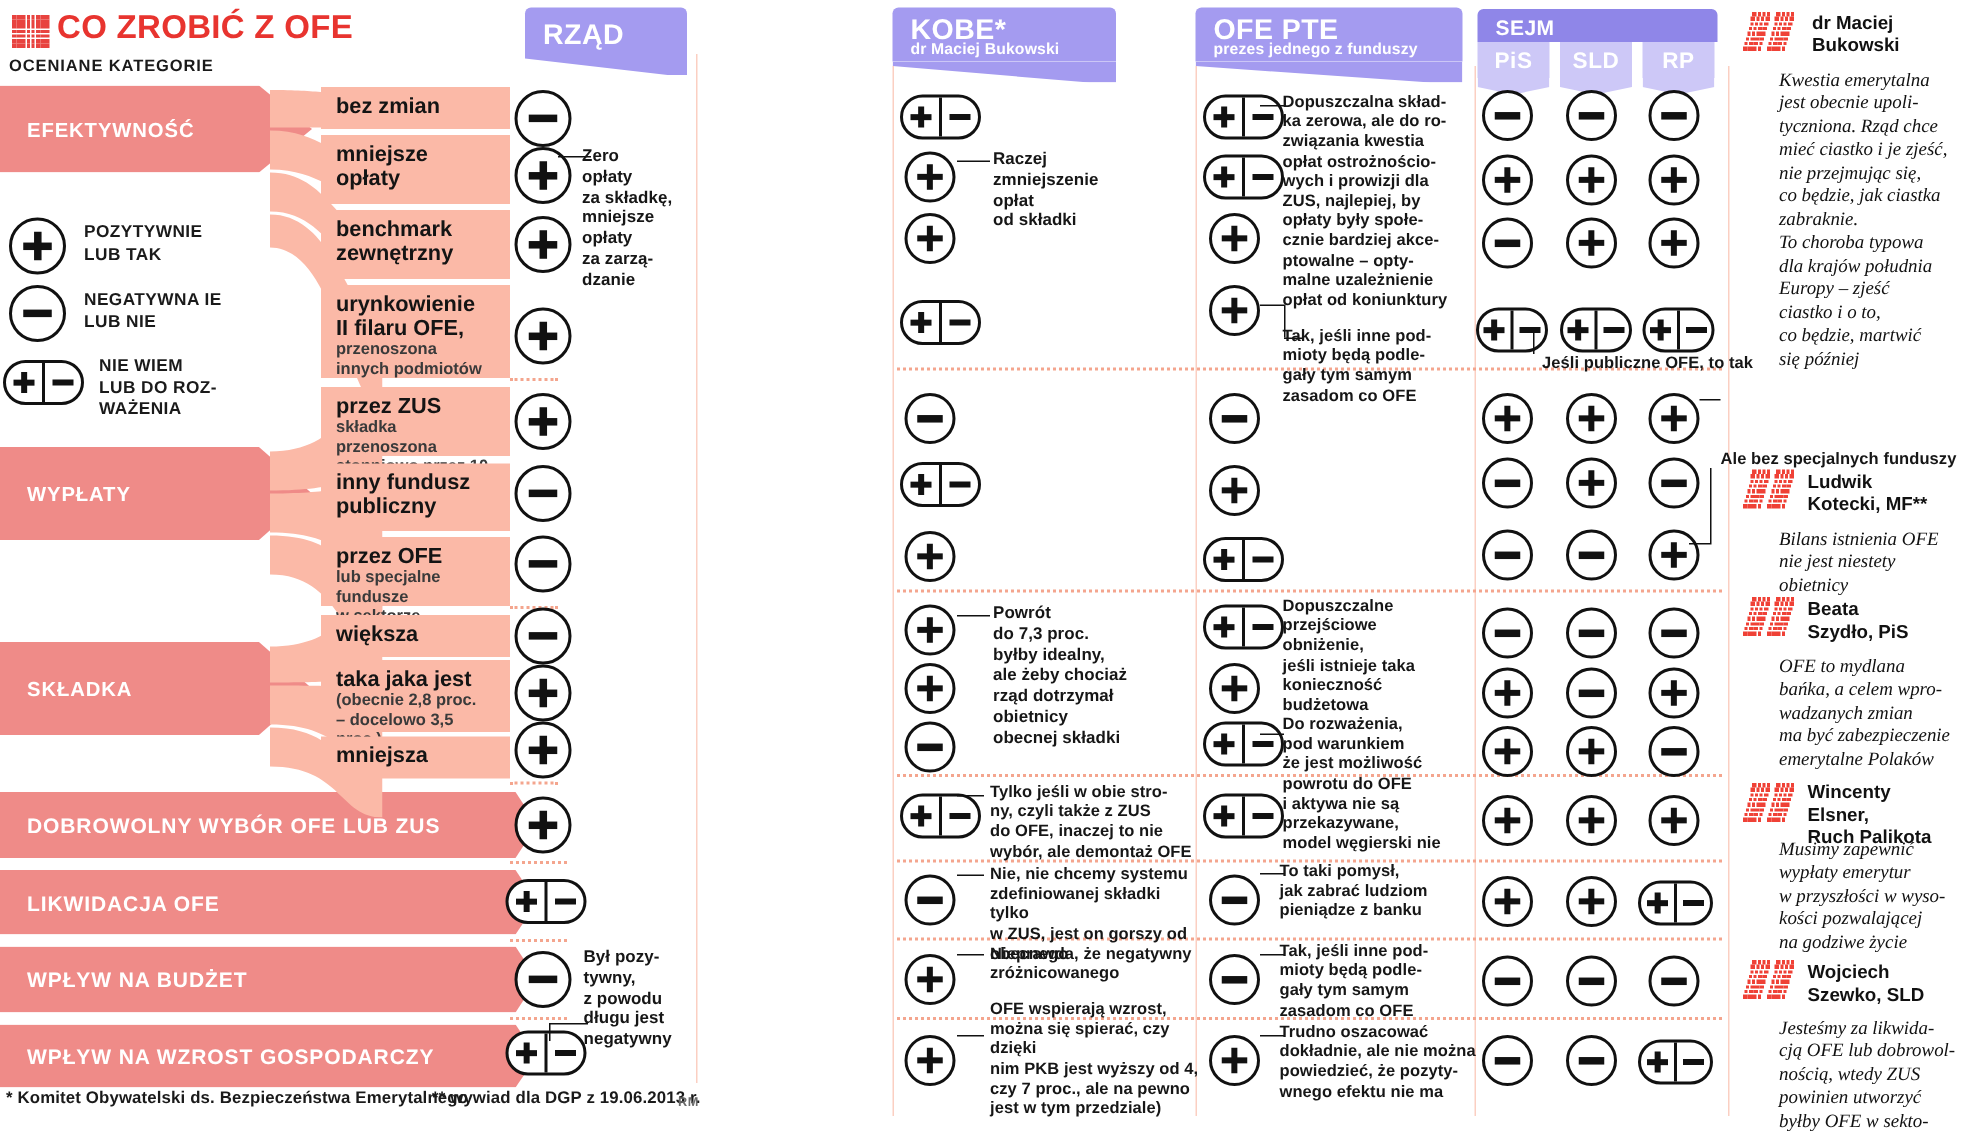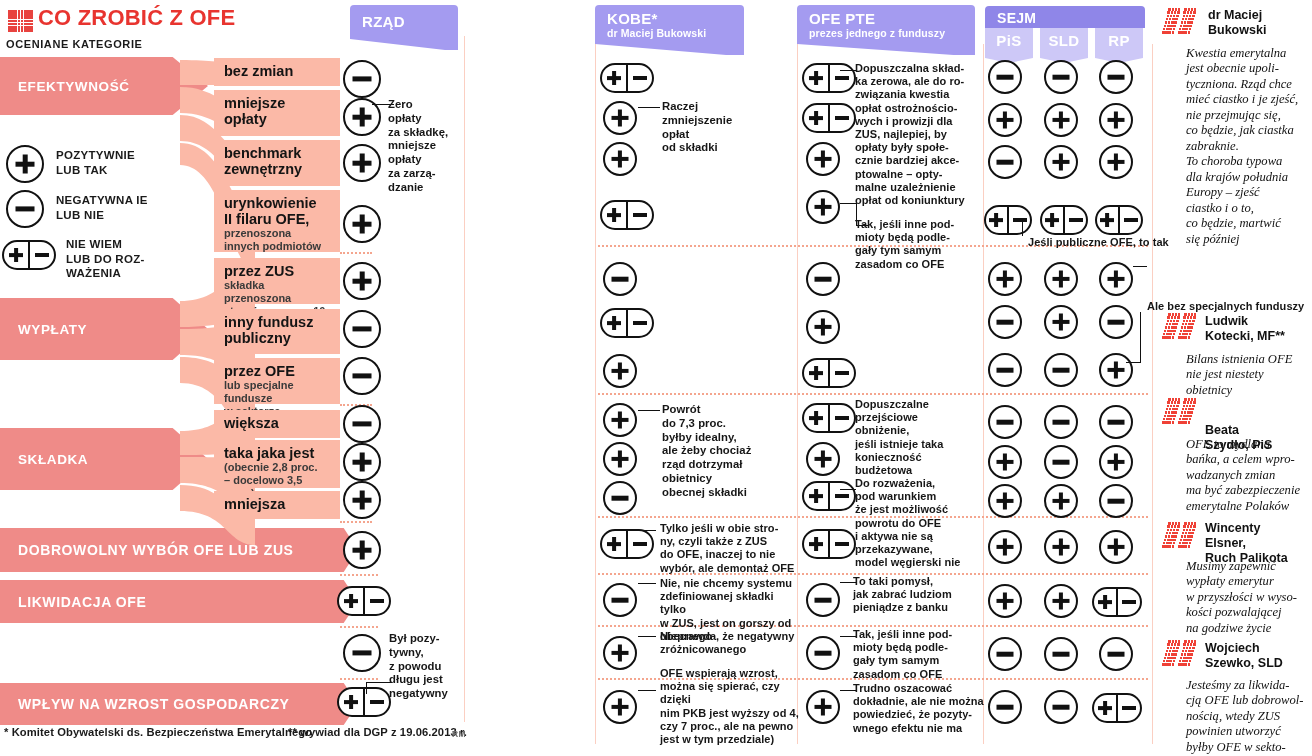--- a/index.html
+++ b/index.html
@@ -27,21 +27,21 @@
   .tab{
     position:absolute;background:#a49bf0;
     color:#ffffff;font-weight:bold;
     border-radius:4px 4px 0 0;
   }
   .tab .notch{
     position:absolute;left:0;bottom:-14px;width:100%;height:14px;
     background:inherit;
     clip-path:polygon(0 0,100% 0,100% 100%,88% 100%,0 22%);
   }
-  .tab-title{font-size:15px;letter-spacing:.3px;}
+  .tab-title{font-size:19px;letter-spacing:.3px;}
   .tab-sub{font-size:10.5px;font-weight:bold;letter-spacing:.1px;}
 
   .sejm-band{
     position:absolute;background:#8f86e8;color:#fff;font-weight:bold;
     border-radius:4px 4px 0 0;font-size:14px;letter-spacing:.3px;
   }
   .sejm-sub{
     position:absolute;background:#cdc8f7;color:#ffffff;font-weight:bold;
     font-size:15px;letter-spacing:.4px;text-align:center;
   }
@@ -236,20 +236,23 @@
     <span>WYPŁATY</span>
   </div>
   <div class="cat cat-arrow" style="left:0;top:428px;width:190px;height:62px;">
     <span>SKŁADKA</span>
   </div>
   <div class="cat cat-wide" style="left:0;top:580px;width:340px;height:43px;font-size:14px;">
     <span>LIKWIDACJA OFE</span>
   </div>
   <div class="cat cat-wide" style="left:0;top:528px;width:340px;height:44px;font-size:14px;">
     <span>DOBROWOLNY WYBÓR OFE LUB ZUS</span>
+  </div>
+  <div class="cat cat-wide" style="left:0;top:631px;width:340px;height:44px;font-size:14px;">
+    <span>WPŁYW NA BUDŻET</span>
   </div>
   <div class="cat cat-wide" style="left:0;top:683px;width:340px;height:42px;font-size:14px;">
     <span>WPŁYW NA WZROST GOSPODARCZY</span>
   </div>
 
   <svg class="ribbon" style="left:120px;top:55px;" width="135" height="490" viewBox="0 0 135 490">
     <path d="M60,5 C95,5 95,8 135,8 L135,30 C95,30 95,30 60,30 Z" fill="#fbb9a7"></path>
     <path d="M60,32 C95,32 100,52 135,52 L135,77 C100,77 95,58 60,58 Z" fill="#fbb9a7"></path>
     <path d="M60,60 C100,60 105,103 135,103 L135,130 C105,130 100,86 60,86 Z" fill="#fbb9a7"></path>
     <path d="M60,88 C105,88 112,160 135,160 L135,218 C112,218 105,110 60,110 Z" fill="#fbb9a7"></path>
@@ -1315,21 +1318,21 @@
       <i style="left: 27.4px; top: 16.5px;"></i>
       <i style="left: 16.9px; top: 19.8px;"></i>
       <i style="left: 20.1px; top: 19.8px;"></i>
       <i style="left: 23.3px; top: 19.8px;"></i>
       <i style="left: 26.5px; top: 19.8px;"></i>
       <i style="left: 16px; top: 23.1px;"></i>
       <i style="left: 19.2px; top: 23.1px;"></i>
       <i style="left: 22.4px; top: 23.1px;"></i>
       <i style="left: 25.6px; top: 23.1px;"></i>
     </div>
-  <div class="qname" style="left:1205px;top:423px;width:107px;" id="qn2">
+  <div class="qname" style="left:1205px;top:399px;width:107px;" id="qn2">
       <div>Beata</div>
       <div>Szydło, PiS</div>
     </div>
   <div class="qtext" style="left:1186px;top:437px;width:126px;" id="qt2">
       <div>OFE to mydlana</div>
       <div>bańka, a celem wpro-</div>
       <div>wadzanych zmian</div>
       <div>ma być zabezpieczenie</div>
       <div>emerytalne Polaków</div>
     </div>

